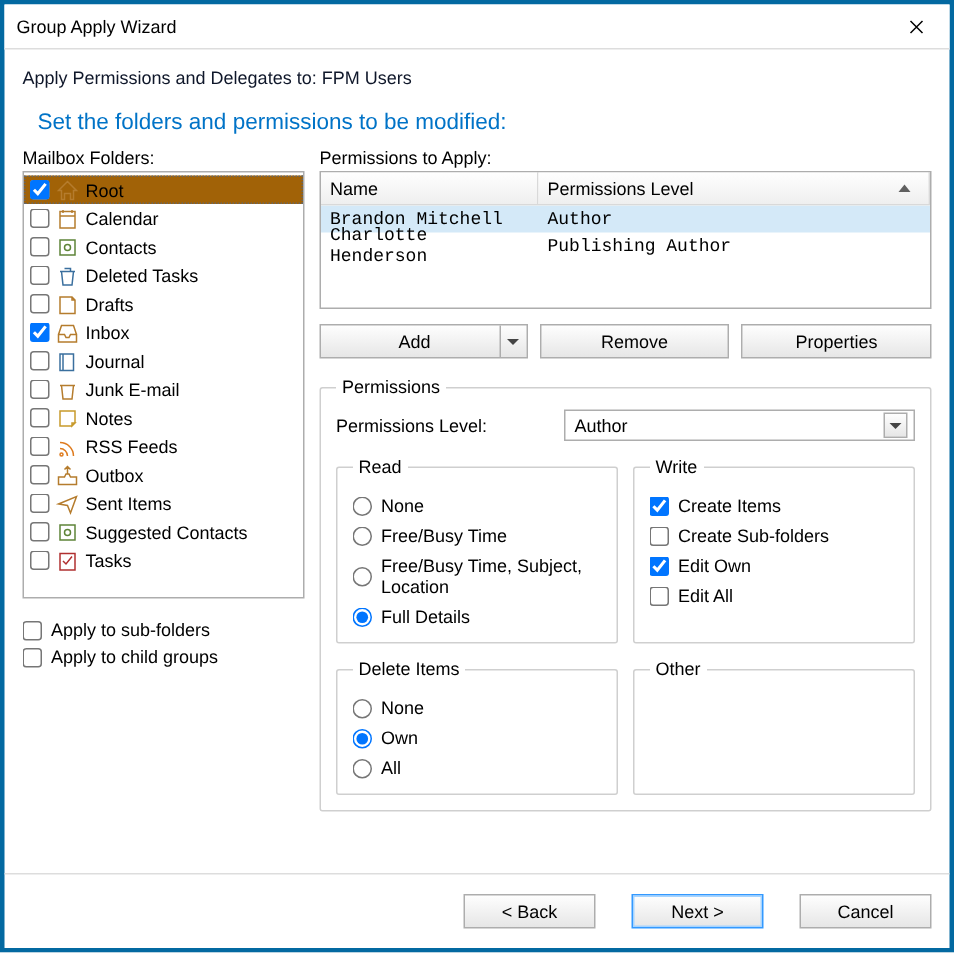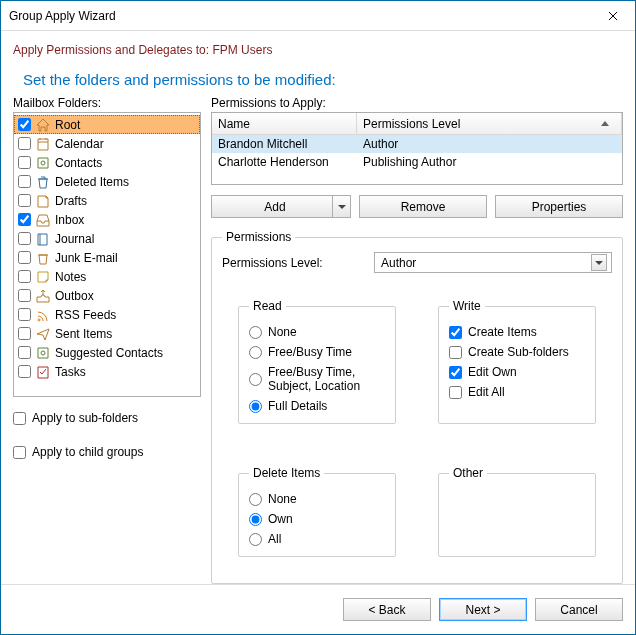--- a/index.html
+++ b/index.html
@@ -10,21 +10,21 @@
     background: #f0f0f0;
     color: #000;
     width: 636px;
     height: 635px;
     overflow: hidden;
   }
   .window {
     width: 636px;
     height: 635px;
     background: #fff;
-    border: 1px solid #0369a1;
+    border: 3px solid #0369a1;
     display: flex;
     flex-direction: column;
   }
   .titlebar {
     height: 30px;
     display: flex;
     align-items: center;
     background: #fff;
     border-bottom: 1px solid #ddd;
   }
@@ -38,21 +38,21 @@
     height: 30px;
     display: flex;
     align-items: center;
     justify-content: center;
     cursor: default;
   }
   .titlebar .close svg { width: 10px; height: 10px; }
   .subtitle {
     padding: 12px 12px 14px 12px;
     font-size: 12px;
-    color: #7f1d1d;
+    color: #0f172a;
   }
   .heading {
     padding: 0 12px 8px 22px;
     font-size: 15px;
     color: #0073c7;
   }
   .body {
     flex: 1;
     display: flex;
     padding: 0 12px;
@@ -82,42 +82,42 @@
   }
   .tree-item {
     display: flex;
     align-items: center;
     height: 19px;
     padding: 0 4px;
     gap: 4px;
     white-space: nowrap;
   }
   .tree-item.selected {
-    background: #fdba74;
+    background: #a16207;
     outline: 1px dotted #666;
     outline-offset: -1px;
   }
   .cbx {
     width: 13px;
     height: 13px;
     margin: 0;
   }
   .icon {
     width: 16px;
     height: 16px;
     display: inline-flex;
     align-items: center;
     justify-content: center;
   }
   .icon svg { width: 16px; height: 16px; }
   .apply-checks {
     margin-top: 14px;
     display: flex;
     flex-direction: column;
-    gap: 20px;
+    gap: 4px;
   }
   .apply-checks label { display: flex; align-items: center; gap: 6px; }
 
   .grid {
     border: 1px solid #adadad;
     background: #fff;
     height: 92px;
     display: flex;
     flex-direction: column;
   }
@@ -136,21 +136,21 @@
   }
   .col-name { width: 145px; }
   .col-perm { flex: 1; }
   .tri-up {
     width: 0; height: 0;
     margin-right: 6px;
     border-left: 4px solid transparent;
     border-right: 4px solid transparent;
     border-bottom: 5px solid #606060;
   }
-  .grid-body { flex: 1; overflow: auto; }
+  .grid-body { flex: 1; overflow: auto; font-family: Liberation Mono, monospace; }
   .grid-row {
     display: flex;
     height: 18px;
     align-items: center;
   }
   .grid-row.sel { background: #d4e9f8; }
   .grid-row .cell { padding: 0 6px; }
   .grid-row .cname { width: 145px; }
 
   .btn-row {
@@ -209,31 +209,31 @@
   .sel-btn {
     width: 16px; height: 17px;
     background: linear-gradient(#fefefe,#e6e6e6);
     border: 1px solid #adadad;
     display: flex; align-items: center; justify-content: center;
   }
   .two-col {
     display: flex;
     gap: 10px;
   }
-  .two-col fieldset { flex: 1; margin: 16px; }
+  .two-col fieldset { flex: 1; margin: 0; }
   .radio-list, .check-list { display: flex; flex-direction: column; gap: 6px; margin-top: 4px; }
   .radio-item, .check-item { display: flex; align-items: center; gap: 6px; line-height: 14px; }
   .radio-item input, .check-item input { margin: 0; }
   .footer {
     height: 50px;
     border-top: 1px solid #ddd;
     display: flex;
     align-items: center;
     justify-content: flex-end;
-    gap: 8px;
+    gap: 24px;
     padding: 0 12px;
   }
 </style>
 </head>
 <body>
 
 <div class="window">
 
   <div class="titlebar">
     <div class="title">Group Apply Wizard</div>
@@ -278,21 +278,21 @@
             </span>
             <span>Contacts</span>
           </div>
           <div class="tree-item">
             <input type="checkbox" class="cbx" style="">
             <span class="icon">
               <svg viewBox="0 0 16 16">
                 <path d="M4 5 H12 L11 14 H5 Z M3 5 H13 M6 3 H10 V5" fill="none" stroke="#3a6f9e" stroke-width="1"></path>
               </svg>
             </span>
-            <span>Deleted Items</span>
+            <span>Deleted Tasks</span>
           </div>
           <div class="tree-item">
             <input type="checkbox" class="cbx" style="">
             <span class="icon">
               <svg viewBox="0 0 16 16">
                 <path d="M3 3 H11 L13 5 V14 H3 Z M11 3 V5 H13" fill="none" stroke="#b57c2d" stroke-width="1"></path>
               </svg>
             </span>
             <span>Drafts</span>
           </div>
@@ -329,33 +329,33 @@
               <svg viewBox="0 0 16 16">
                 <path d="M3 3 H13 V11 L11 13 H3 Z M11 11 H13 L11 13 Z" fill="none" stroke="#c79a2b" stroke-width="1"></path>
               </svg>
             </span>
             <span>Notes</span>
           </div>
           <div class="tree-item">
             <input type="checkbox" class="cbx" style="">
             <span class="icon">
               <svg viewBox="0 0 16 16">
+                <path d="M3 13 A1 1 0 1 0 5 13 A1 1 0 1 0 3 13 M3 9 A5 5 0 0 1 8 14 M3 5 A9 9 0 0 1 12 14" fill="none" stroke="#de7b1f" stroke-width="1"></path>
+              </svg>
+            </span>
+            <span>RSS Feeds</span>
+          </div>
+          <div class="tree-item">
+            <input type="checkbox" class="cbx" style="">
+            <span class="icon">
+              <svg viewBox="0 0 16 16">
                 <path d="M2 9 H6 L7 7 H9 L10 9 H14 V14 H2 Z M8 2 V7 M6 4 L8 2 L10 4" fill="none" stroke="#b57c2d" stroke-width="1"></path>
               </svg>
             </span>
             <span>Outbox</span>
-          </div>
-          <div class="tree-item">
-            <input type="checkbox" class="cbx" style="">
-            <span class="icon">
-              <svg viewBox="0 0 16 16">
-                <path d="M3 13 A1 1 0 1 0 5 13 A1 1 0 1 0 3 13 M3 9 A5 5 0 0 1 8 14 M3 5 A9 9 0 0 1 12 14" fill="none" stroke="#de7b1f" stroke-width="1"></path>
-              </svg>
-            </span>
-            <span>RSS Feeds</span>
           </div>
           <div class="tree-item">
             <input type="checkbox" class="cbx" style="">
             <span class="icon">
               <svg viewBox="0 0 16 16">
                 <path d="M2 8 L14 3 L10 14 L8 9 Z" fill="none" stroke="#b57c2d" stroke-width="1"></path>
               </svg>
             </span>
             <span>Sent Items</span>
           </div>

